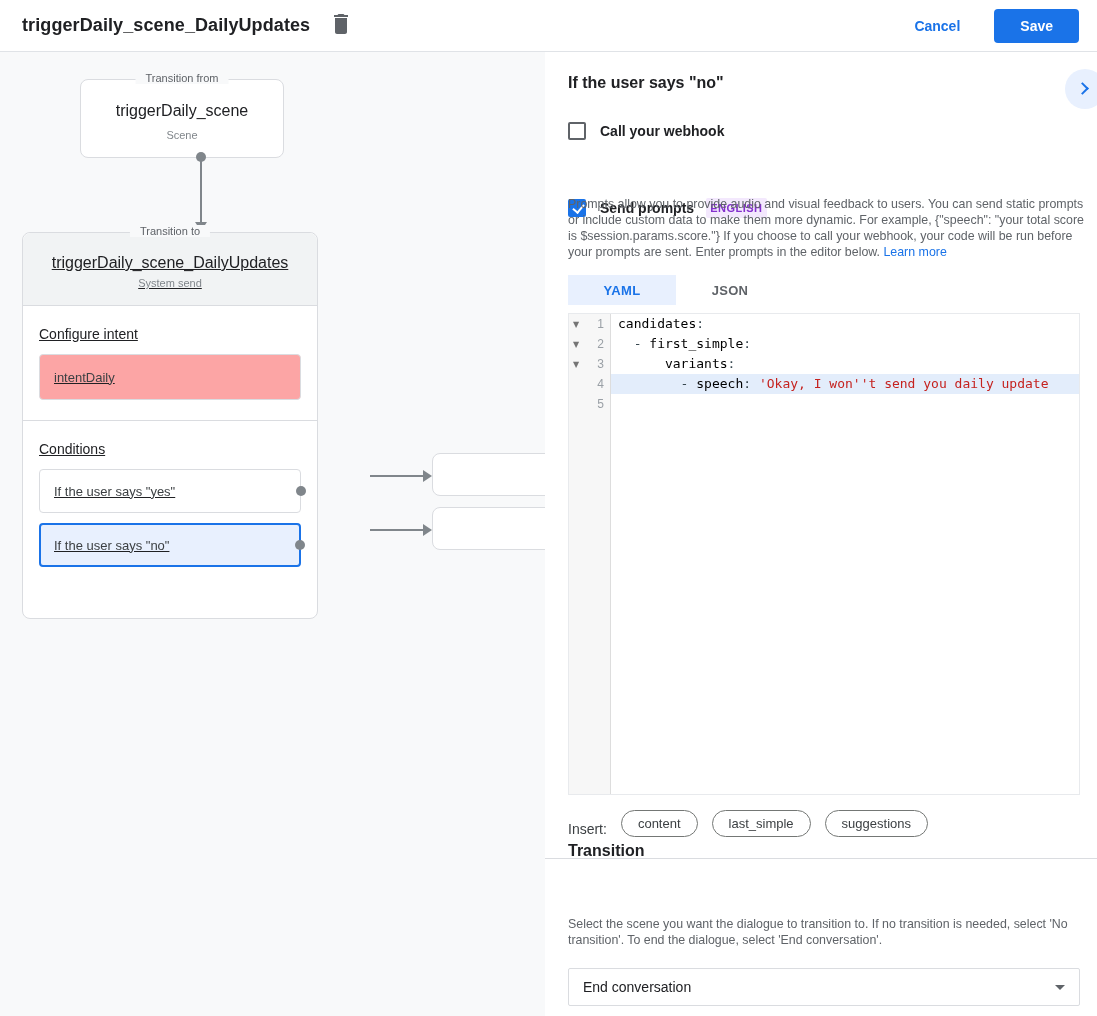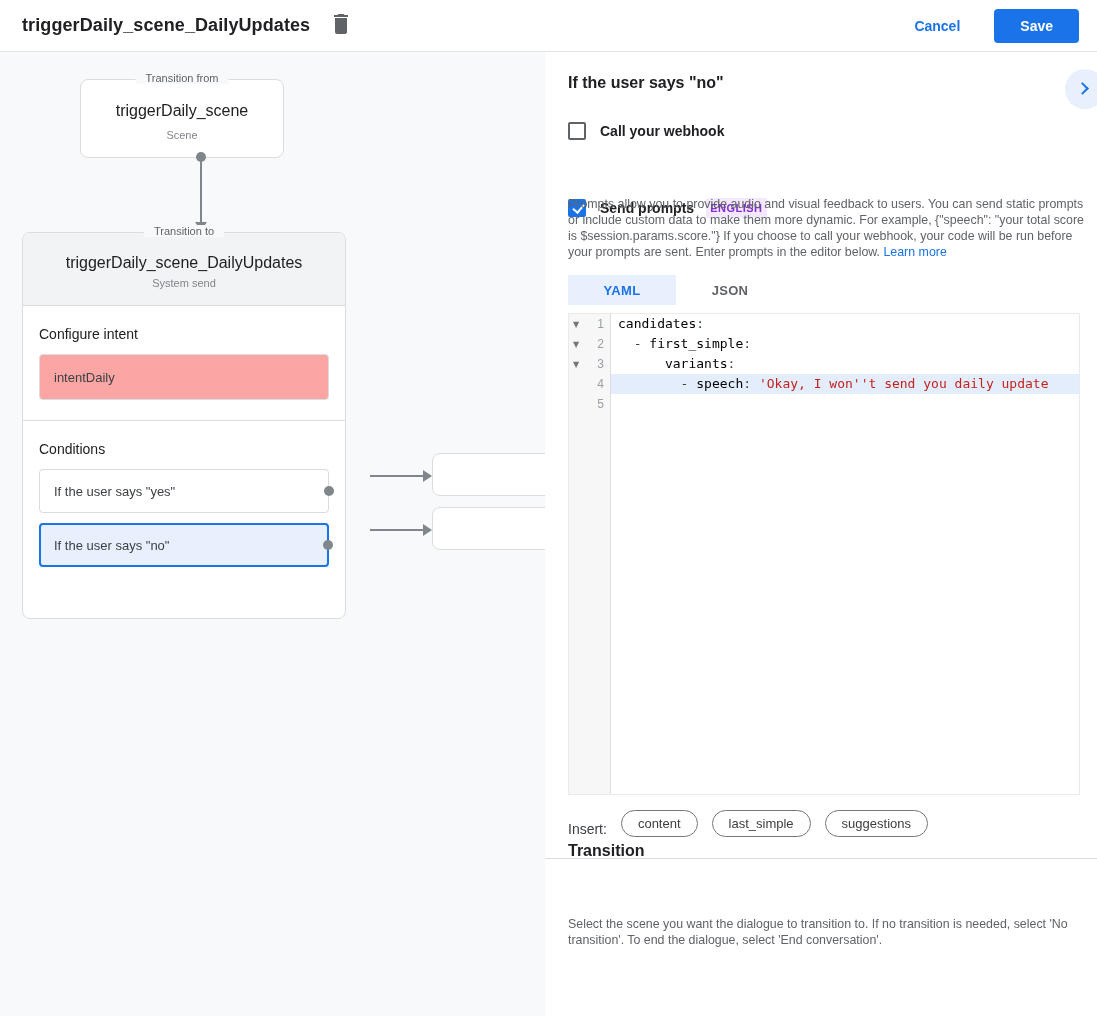--- a/index.html
+++ b/index.html
@@ -26,21 +26,21 @@
   .node-from { left:80px; top:27px; width:204px; height:79px; text-align:center; }
   .node-from .n-title { font-size:16px; margin-top:22px; color:#202124; }
   .node-from .n-sub { font-size:11px; color:#80868b; margin-top:9px; }
 
   .vconn { position:absolute; left:196px; top:100px; width:10px; height:80px; }
   .vconn .dot { position:absolute; left:0; top:0; width:10px; height:10px; border-radius:50%; background:#80868b; }
   .vconn .line { position:absolute; left:4px; top:8px; width:2px; height:62px; background:#80868b; }
   .vconn .head { position:absolute; left:-1px; top:70px; width:0; height:0;
     border-left:6px solid transparent; border-right:6px solid transparent; border-top:9px solid #80868b; }
 
-  .node-to { left:22px; top:180px; width:324px; height:336px; height:387px; }
+  .node-to { left:22px; top:180px; width:296px; height:336px; height:387px;text-decoration:underline; }
   .node-to-header { background:#f1f3f4; border-bottom:1px solid #dadce0; border-radius:8px 8px 0 0;
     height:73px; text-align:center; }
   .node-to-header .n-title { font-size:16px; padding-top:21px; }
   .node-to-header .n-sub { font-size:11px; color:#80868b; margin-top:5px; }
   .sect-label { font-size:14px; color:#202124; margin:20px 16px 0 16px; }
   .intent-box { margin:12px 16px 0 16px; height:46px; border:1px solid #dadce0; border-radius:4px;
     background:#fca5a5; display:flex; align-items:center; padding-left:14px; font-size:13px; color:#3c4043; }
   .node-divider { border-top:1px solid #dadce0; margin-top:20px; }
   .cond-list { margin:12px 16px 0 16px; }
   .cond { position:relative; height:44px; border:1px solid #dadce0; border-radius:4px; background:#fff;
@@ -242,13 +242,17 @@
         <button class="pill">last_simple</button>
         <button class="pill">suggestions</button>
       </span>
   </div>
 
   <div class="panel-divider"></div>
 
   <h2 class="trans-title">Transition</h2>
   <p class="trans-desc">Select the scene you want the dialogue to transition to. If no transition is needed, select 'No transition'. To end the dialogue, select 'End conversation'.</p>
 
+  <div class="select">
+    <span>End conversation</span>
+    <i class="caret"></i>
+  </div>
 </section>
 
 </body></html>

